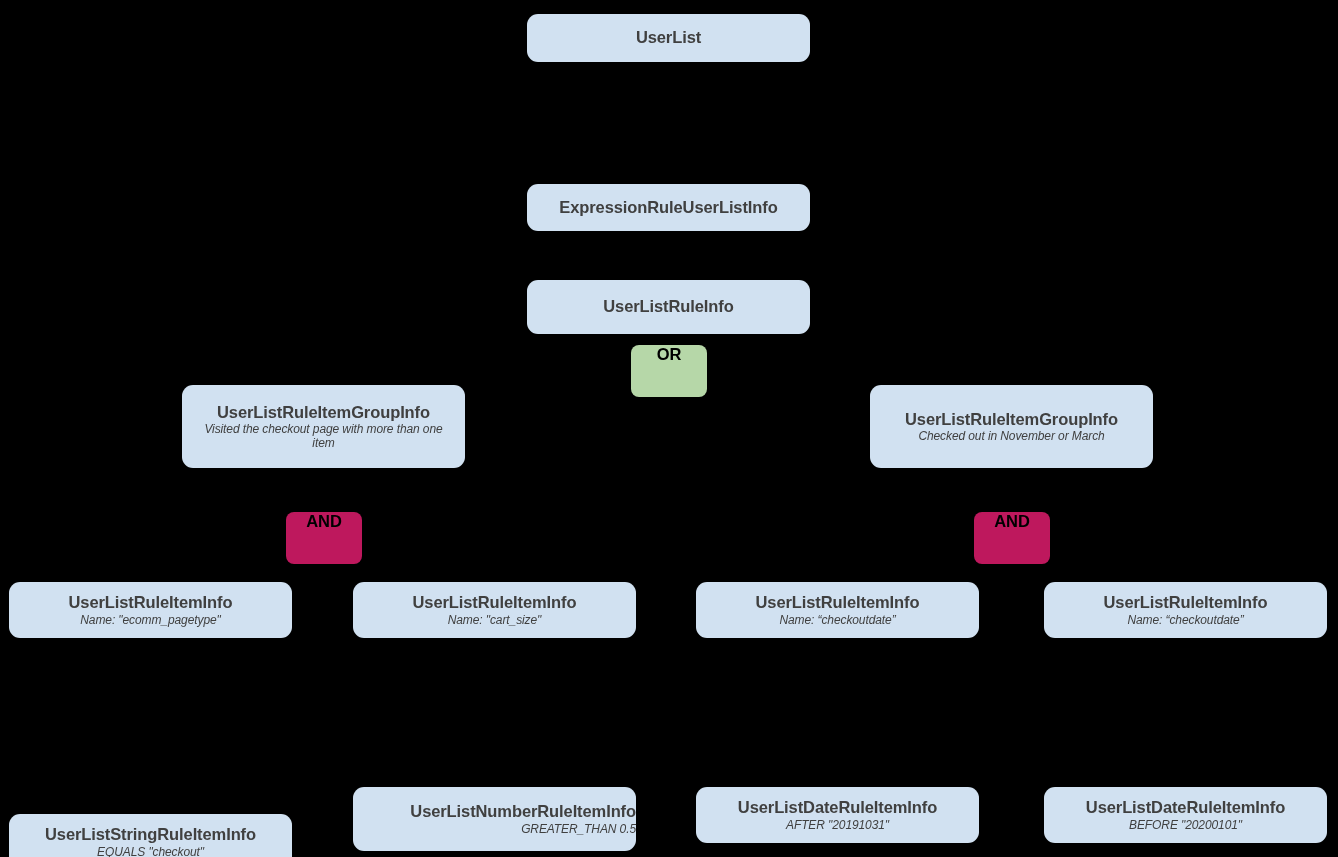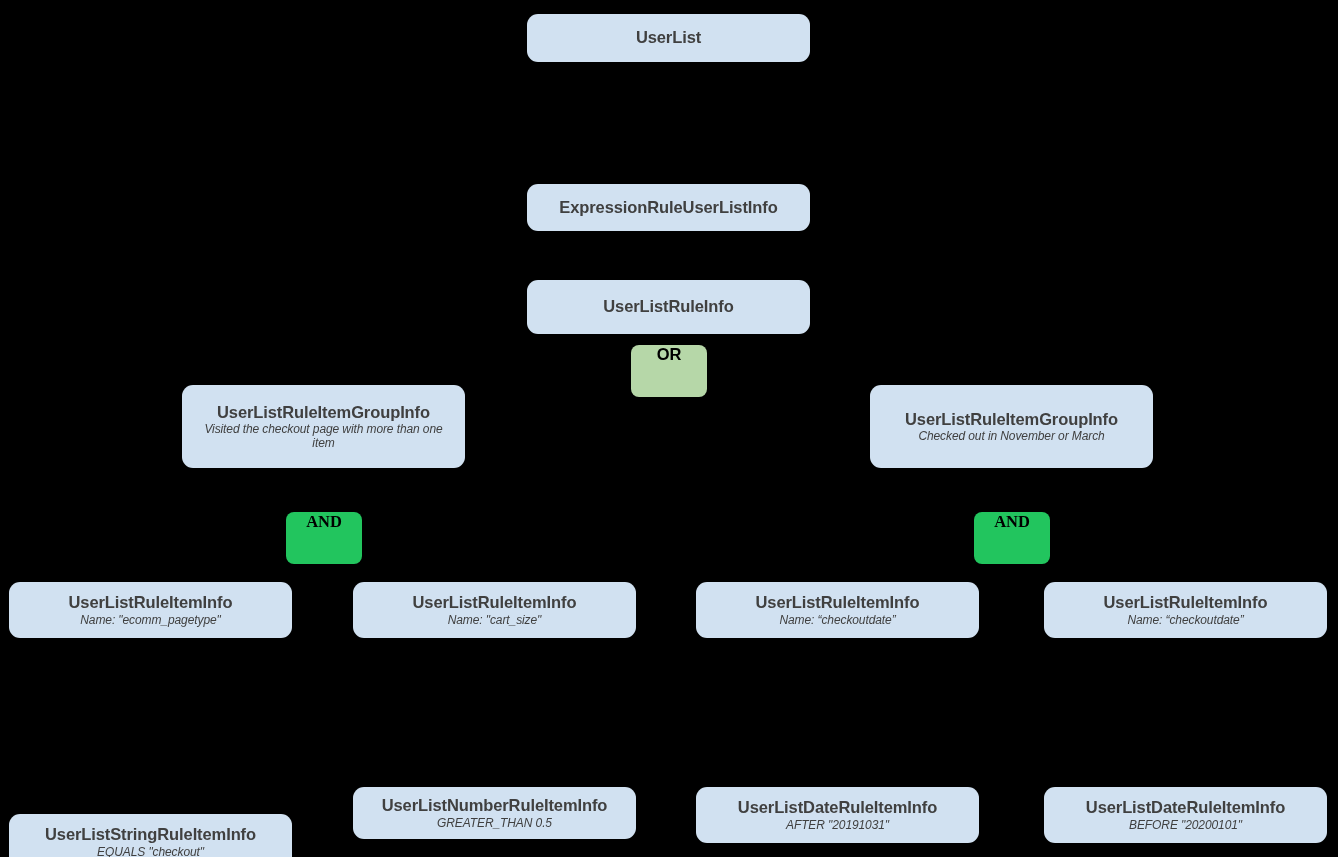--- a/index.html
+++ b/index.html
@@ -56,21 +56,21 @@
     position: absolute;
     box-sizing: border-box;
     display: flex;
     justify-content: center;
     font-weight: bold;
     font-size: 16.5px;
     color: #000000;
     border-radius: 8px;
   }
   .op-or  { background: #b6d7a8; }
-  .op-and { background: #22c55e; font-family: Liberation Serif, serif; }
+  .op-and { background: #be185d; }
   
   .edge-layer {
     position: absolute;
     inset: 0;
     pointer-events: none;
   }
 </style>
 </head>
 <body>
 
@@ -150,21 +150,21 @@
   <div class="node node-rounded" style="left:1044px; top:582px; width:283px; height:56px;">
     <div class="node-title">UserListRuleItemInfo</div>
     <div class="node-sub nowrap">Name: “checkoutdate”</div>
   </div>
 
   <div class="node node-rounded" style="left:9px; top:787px; width:283px; height:56px;margin-top:27px;">
     <div class="node-title">UserListStringRuleItemInfo</div>
     <div class="node-sub nowrap">EQUALS "checkout"</div>
   </div>
 
-  <div class="node node-rounded" style="left:353px; top:787px; width:283px; height:52px;">
+  <div class="node node-rounded" style="left:353px; top:787px; width:283px; height:64px;align-items:flex-end;">
     <div class="node-title">UserListNumberRuleItemInfo</div>
     <div class="node-sub nowrap">GREATER_THAN 0.5</div>
   </div>
 
   <div class="node node-rounded" style="left:696px; top:787px; width:283px; height:56px;">
     <div class="node-title">UserListDateRuleItemInfo</div>
     <div class="node-sub nowrap">AFTER "20191031"</div>
   </div>
 
   <div class="node node-rounded" style="left:1044px; top:787px; width:283px; height:56px;">

